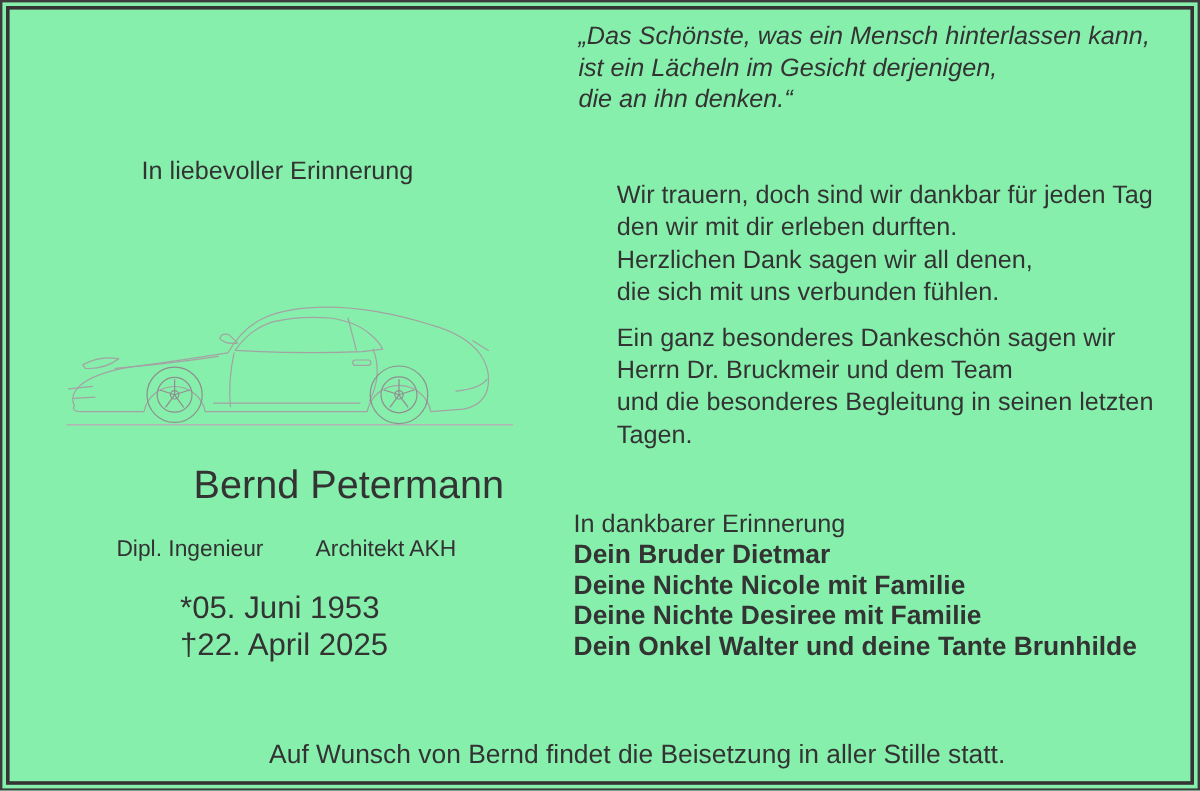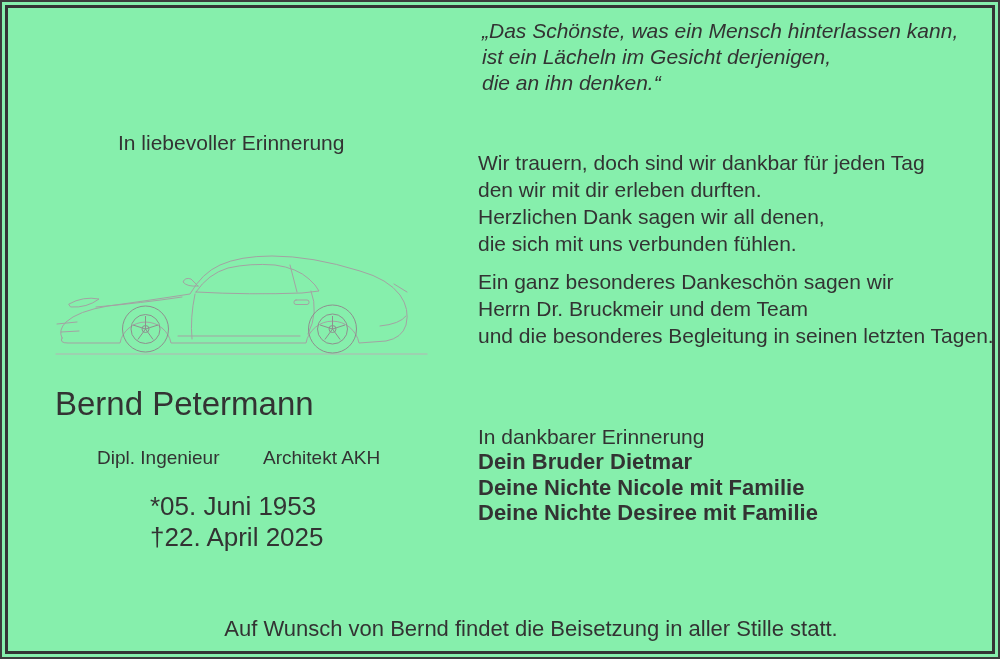--- a/index.html
+++ b/index.html
@@ -11,27 +11,27 @@
     color:#333333;
     overflow:hidden;
   }
   .frame-outer{position:absolute;inset:0;border:2px solid #3c3c3c;pointer-events:none;}
   .frame-inner{position:absolute;inset:5px;border:3px solid #343434;pointer-events:none;}
 
   .abs{position:absolute;}
   .quote{left:482px;top:18px;font-style:italic;font-size:21px;line-height:26px;}
   .memorial-heading{left:118px;top:131px;font-size:21px;}
   .car{left:50px;top:246px;width:380px;height:115px;}
-  .name{left:55px;top:385px;width:365px;text-align:left;font-size:33px;}
+  .name{left:55px;top:385px;width:365px;text-align:right;font-size:33px;}
   .title1{left:97px;top:447px;font-size:19px;}
   .title2{left:263px;top:447px;font-size:19px;}
   .dates{left:150px;top:491px;font-size:26px;line-height:31px;}
   .p1{left:478px;top:149px;font-size:21px;line-height:27px;}
   .p2{left:478px;top:268px;font-size:21px;line-height:27px;}
-  .p1 div,.p2 div{white-space:pre-wrap;}
+  .p1 div,.p2 div{white-space:pre-wrap;margin-left:36px;}
   .thanks-heading{left:478px;top:425px;font-size:21px;}
   .mourners{left:478px;top:449px;font-size:22px;line-height:25.5px;font-weight:bold;}
   .footer{left:0;top:616px;width:1000px;text-align:center;font-size:22px;margin-left:31px;}
   svg .ln{stroke:#a3a3a3;fill:none;stroke-width:1;stroke-linejoin:round;stroke-linecap:round;}
   svg .wl{stroke:#8f8f8f;fill:none;stroke-width:1;}
   svg .gr{stroke:#b3b3b3;stroke-width:1.2;}
 </style>
 </head>
 <body>
 
@@ -118,16 +118,17 @@
     <div>Herrn Dr. Bruckmeir und dem Team</div>
     <div>und die besonderes Begleitung in seinen letzten Tagen.</div>
   </div>
 
   <div class="abs thanks-heading">In dankbarer Erinnerung</div>
 
   <div class="abs mourners">
     <div>Dein Bruder Dietmar</div>
     <div>Deine Nichte Nicole mit Familie</div>
     <div>Deine Nichte Desiree mit Familie</div>
+    <div>Dein Onkel Walter und deine Tante Brunhilde</div>
   </div>
 
   <div class="abs footer">Auf Wunsch von Bernd findet die Beisetzung in aller Stille statt.</div>
 </div>
 
 </body></html>

